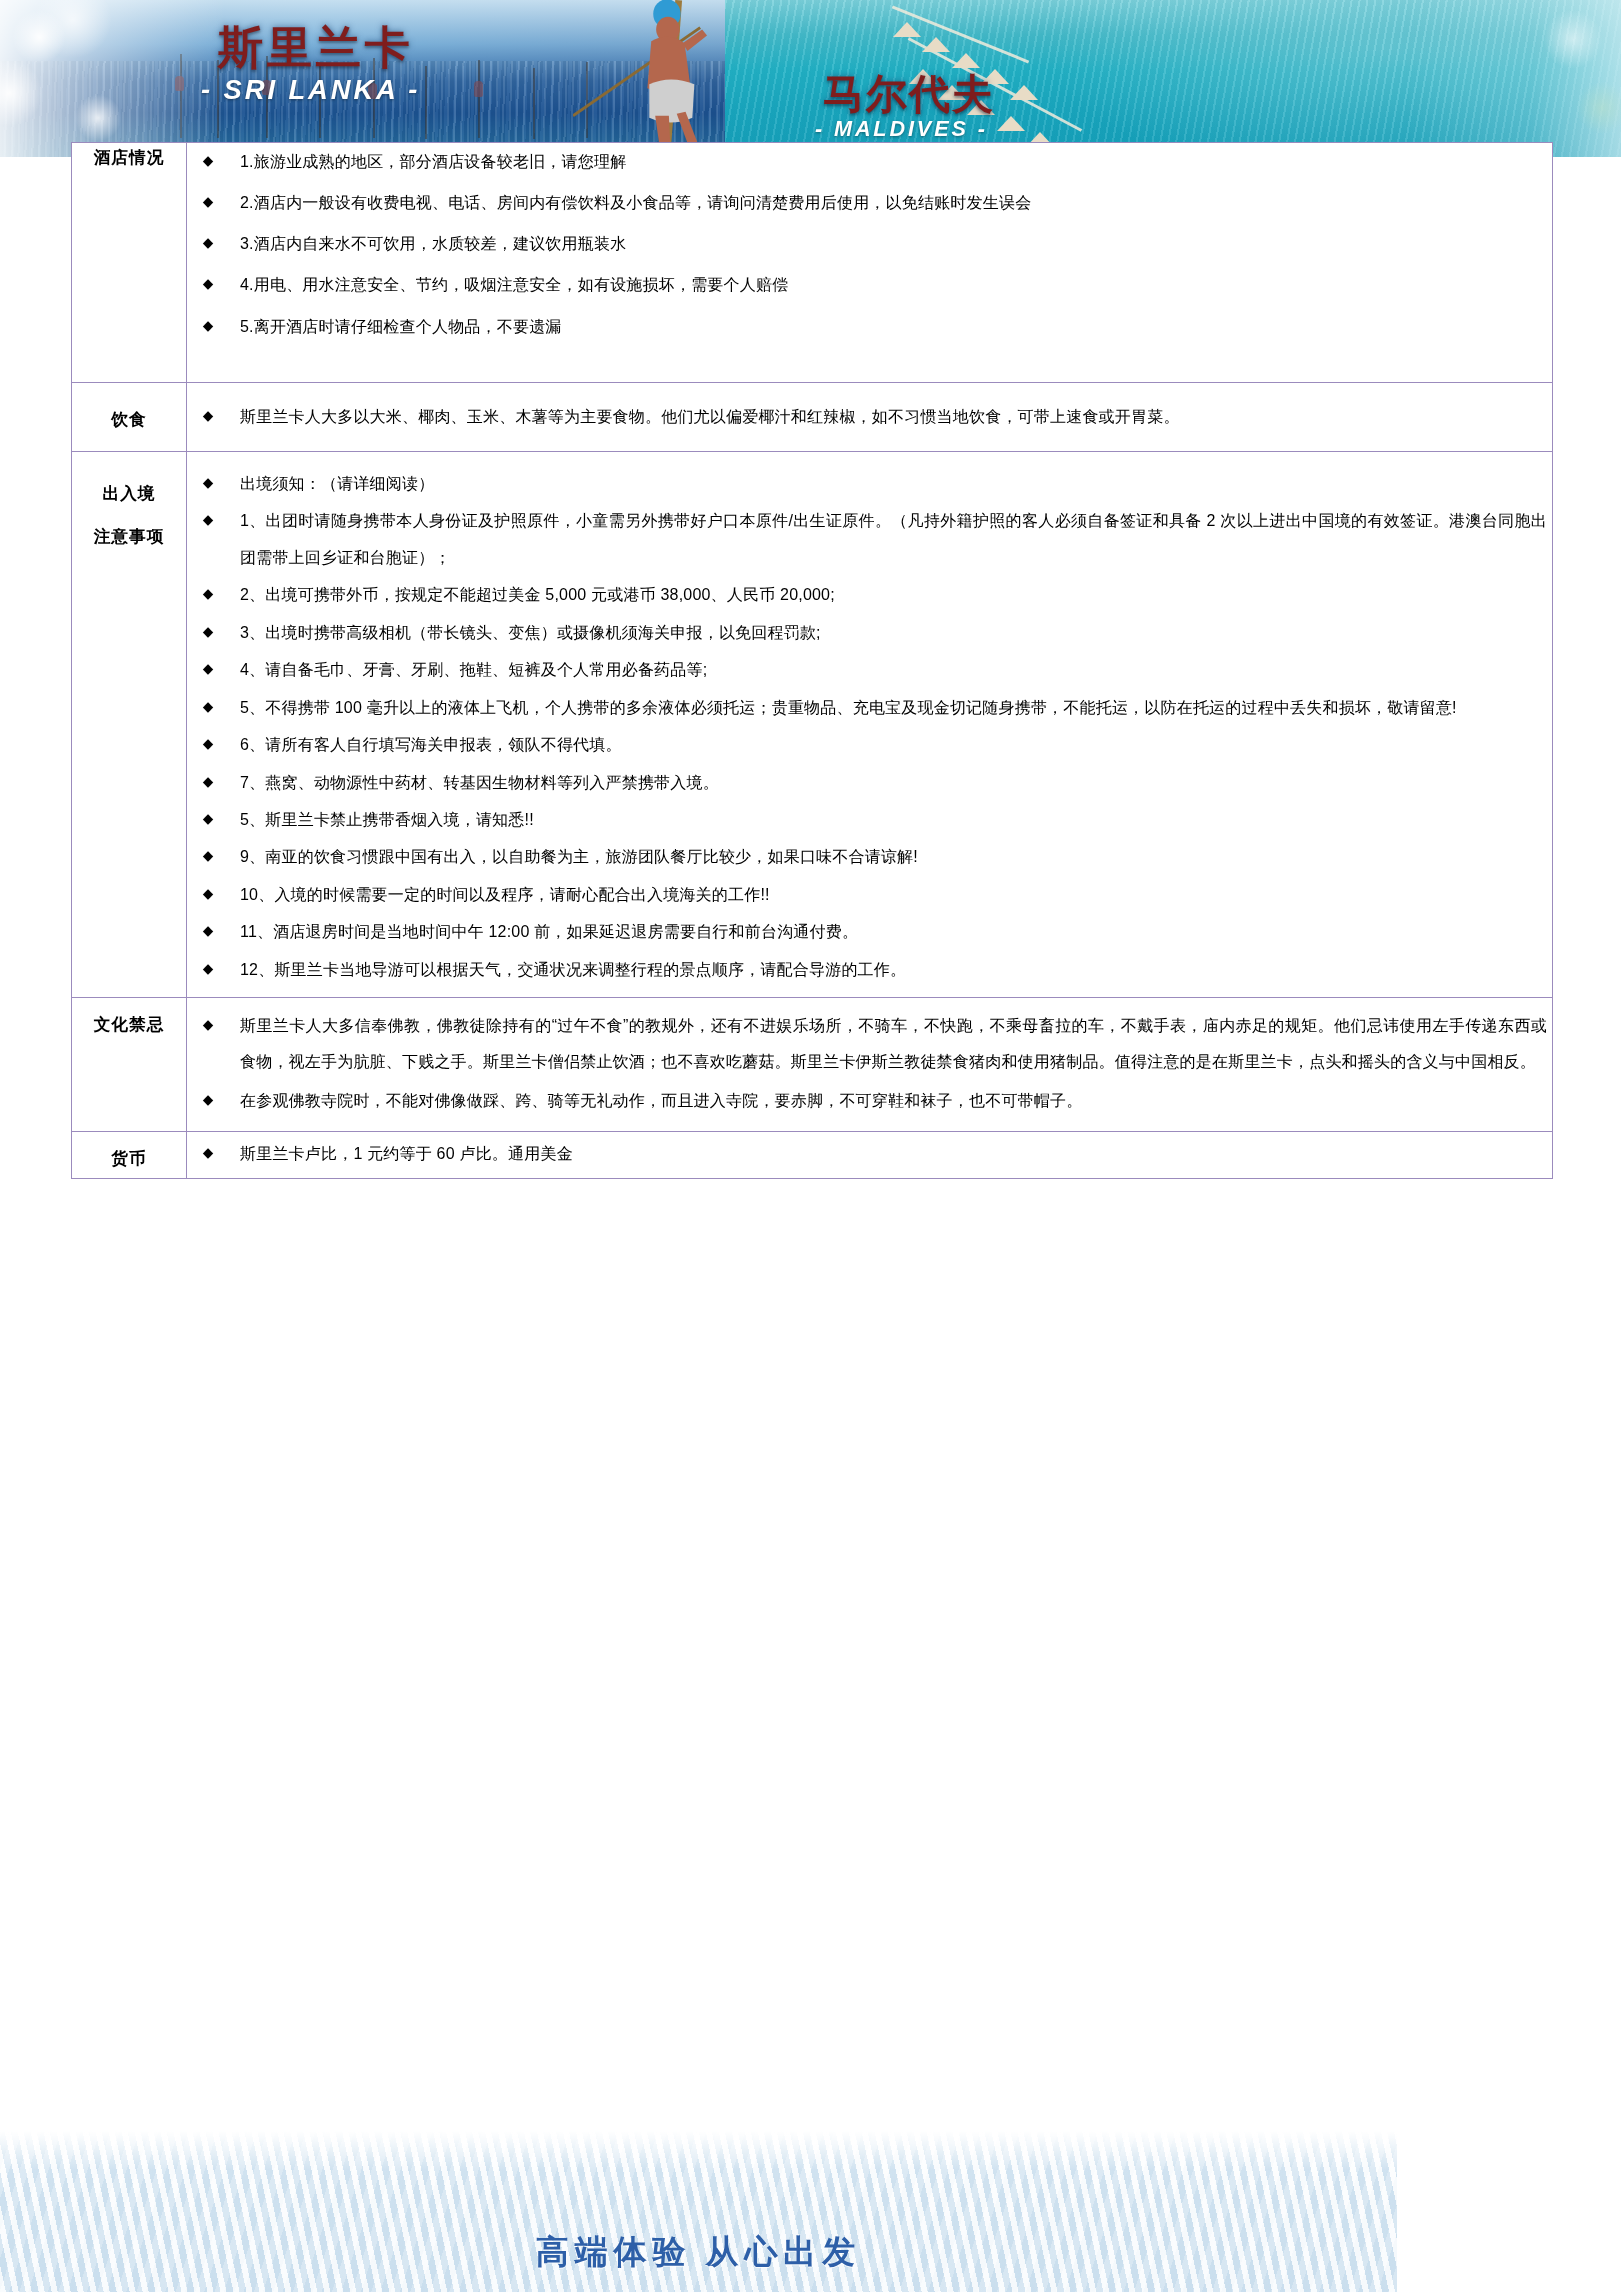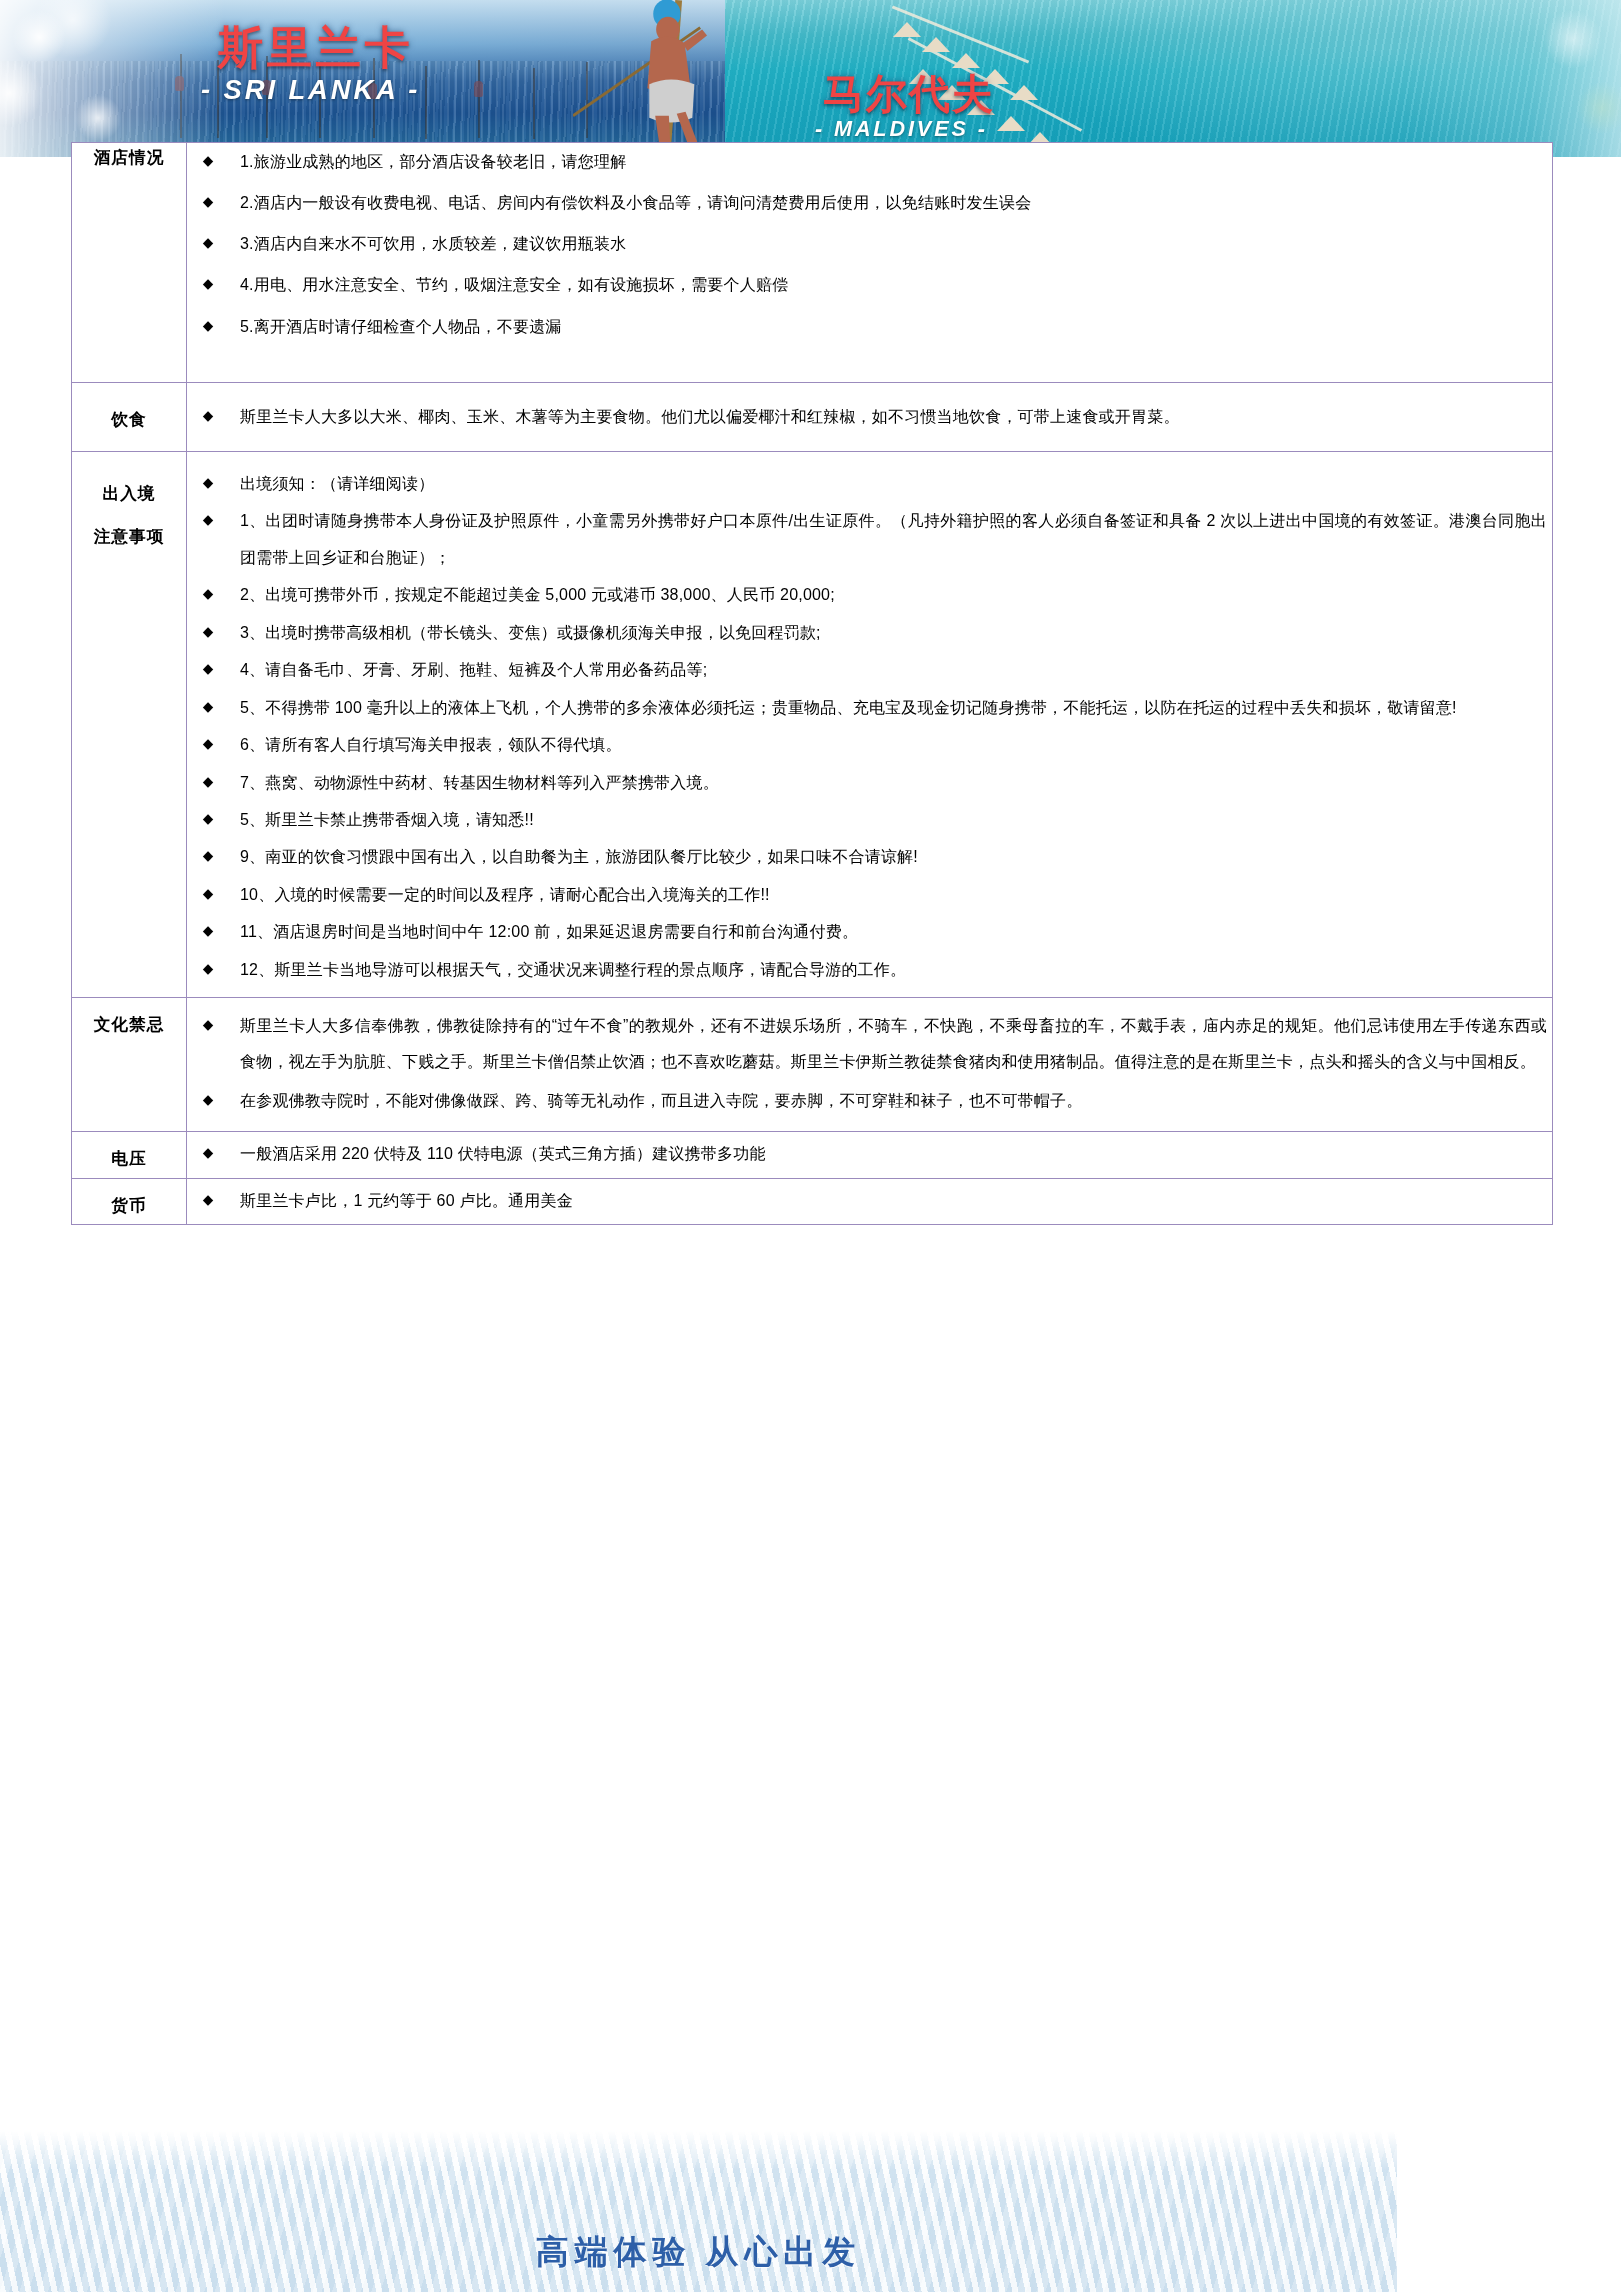--- a/index.html
+++ b/index.html
@@ -117,21 +117,21 @@
     border-bottom: 15.7px solid #e8dcc6;
   }
   .jetty {
     position: absolute;
     background: rgba(240,235,220,0.85);
     height: 2.9px;
   }
 
   .banner-title-cn {
     position: absolute;
-    color: #ef4444;
+    color: #7f1d1d;
     font-weight: bold;
     letter-spacing: 3.9px;
     text-shadow: 0 0 5.9px rgba(20,60,110,0.6), 0 2px 2.9px rgba(0,0,0,0.35);
     font-family: "Liberation Sans", "DejaVu Sans", sans-serif;
   }
   .banner-title-en {
     position: absolute;
     color: #ffffff;
     font-weight: bold;
     font-style: italic;
@@ -372,28 +372,20 @@
       <tr class="row-culture">
         <td class="label">文化禁忌</td>
         <td class="content">
           <ul class="bullets">
             <li>斯里兰卡人大多信奉佛教，佛教徒除持有的“过午不食”的教规外，还有不进娱乐场所，不骑车，不快跑，不乘母畜拉的车，不戴手表，庙内赤足的规矩。他们忌讳使用左手传递东西或食物，视左手为肮脏、下贱之手。斯里兰卡僧侣禁止饮酒；也不喜欢吃蘑菇。斯里兰卡伊斯兰教徒禁食猪肉和使用猪制品。值得注意的是在斯里兰卡，点头和摇头的含义与中国相反。</li>
             <li>在参观佛教寺院时，不能对佛像做踩、跨、骑等无礼动作，而且进入寺院，要赤脚，不可穿鞋和袜子，也不可带帽子。</li>
           </ul>
         </td>
       </tr>
 
-      <tr class="row-voltage">
-        <td class="label">电压</td>
-        <td class="content">
-          <ul class="bullets tight">
-            <li>一般酒店采用 220 伏特及 110 伏特电源（英式三角方插）建议携带多功能</li>
-          </ul>
-        </td>
-      </tr>
 
       <tr class="row-currency">
         <td class="label">货币</td>
         <td class="content">
           <ul class="bullets tight">
             <li>斯里兰卡卢比，1 元约等于 60 卢比。通用美金</li>
           </ul>
         </td>
       </tr>
 

